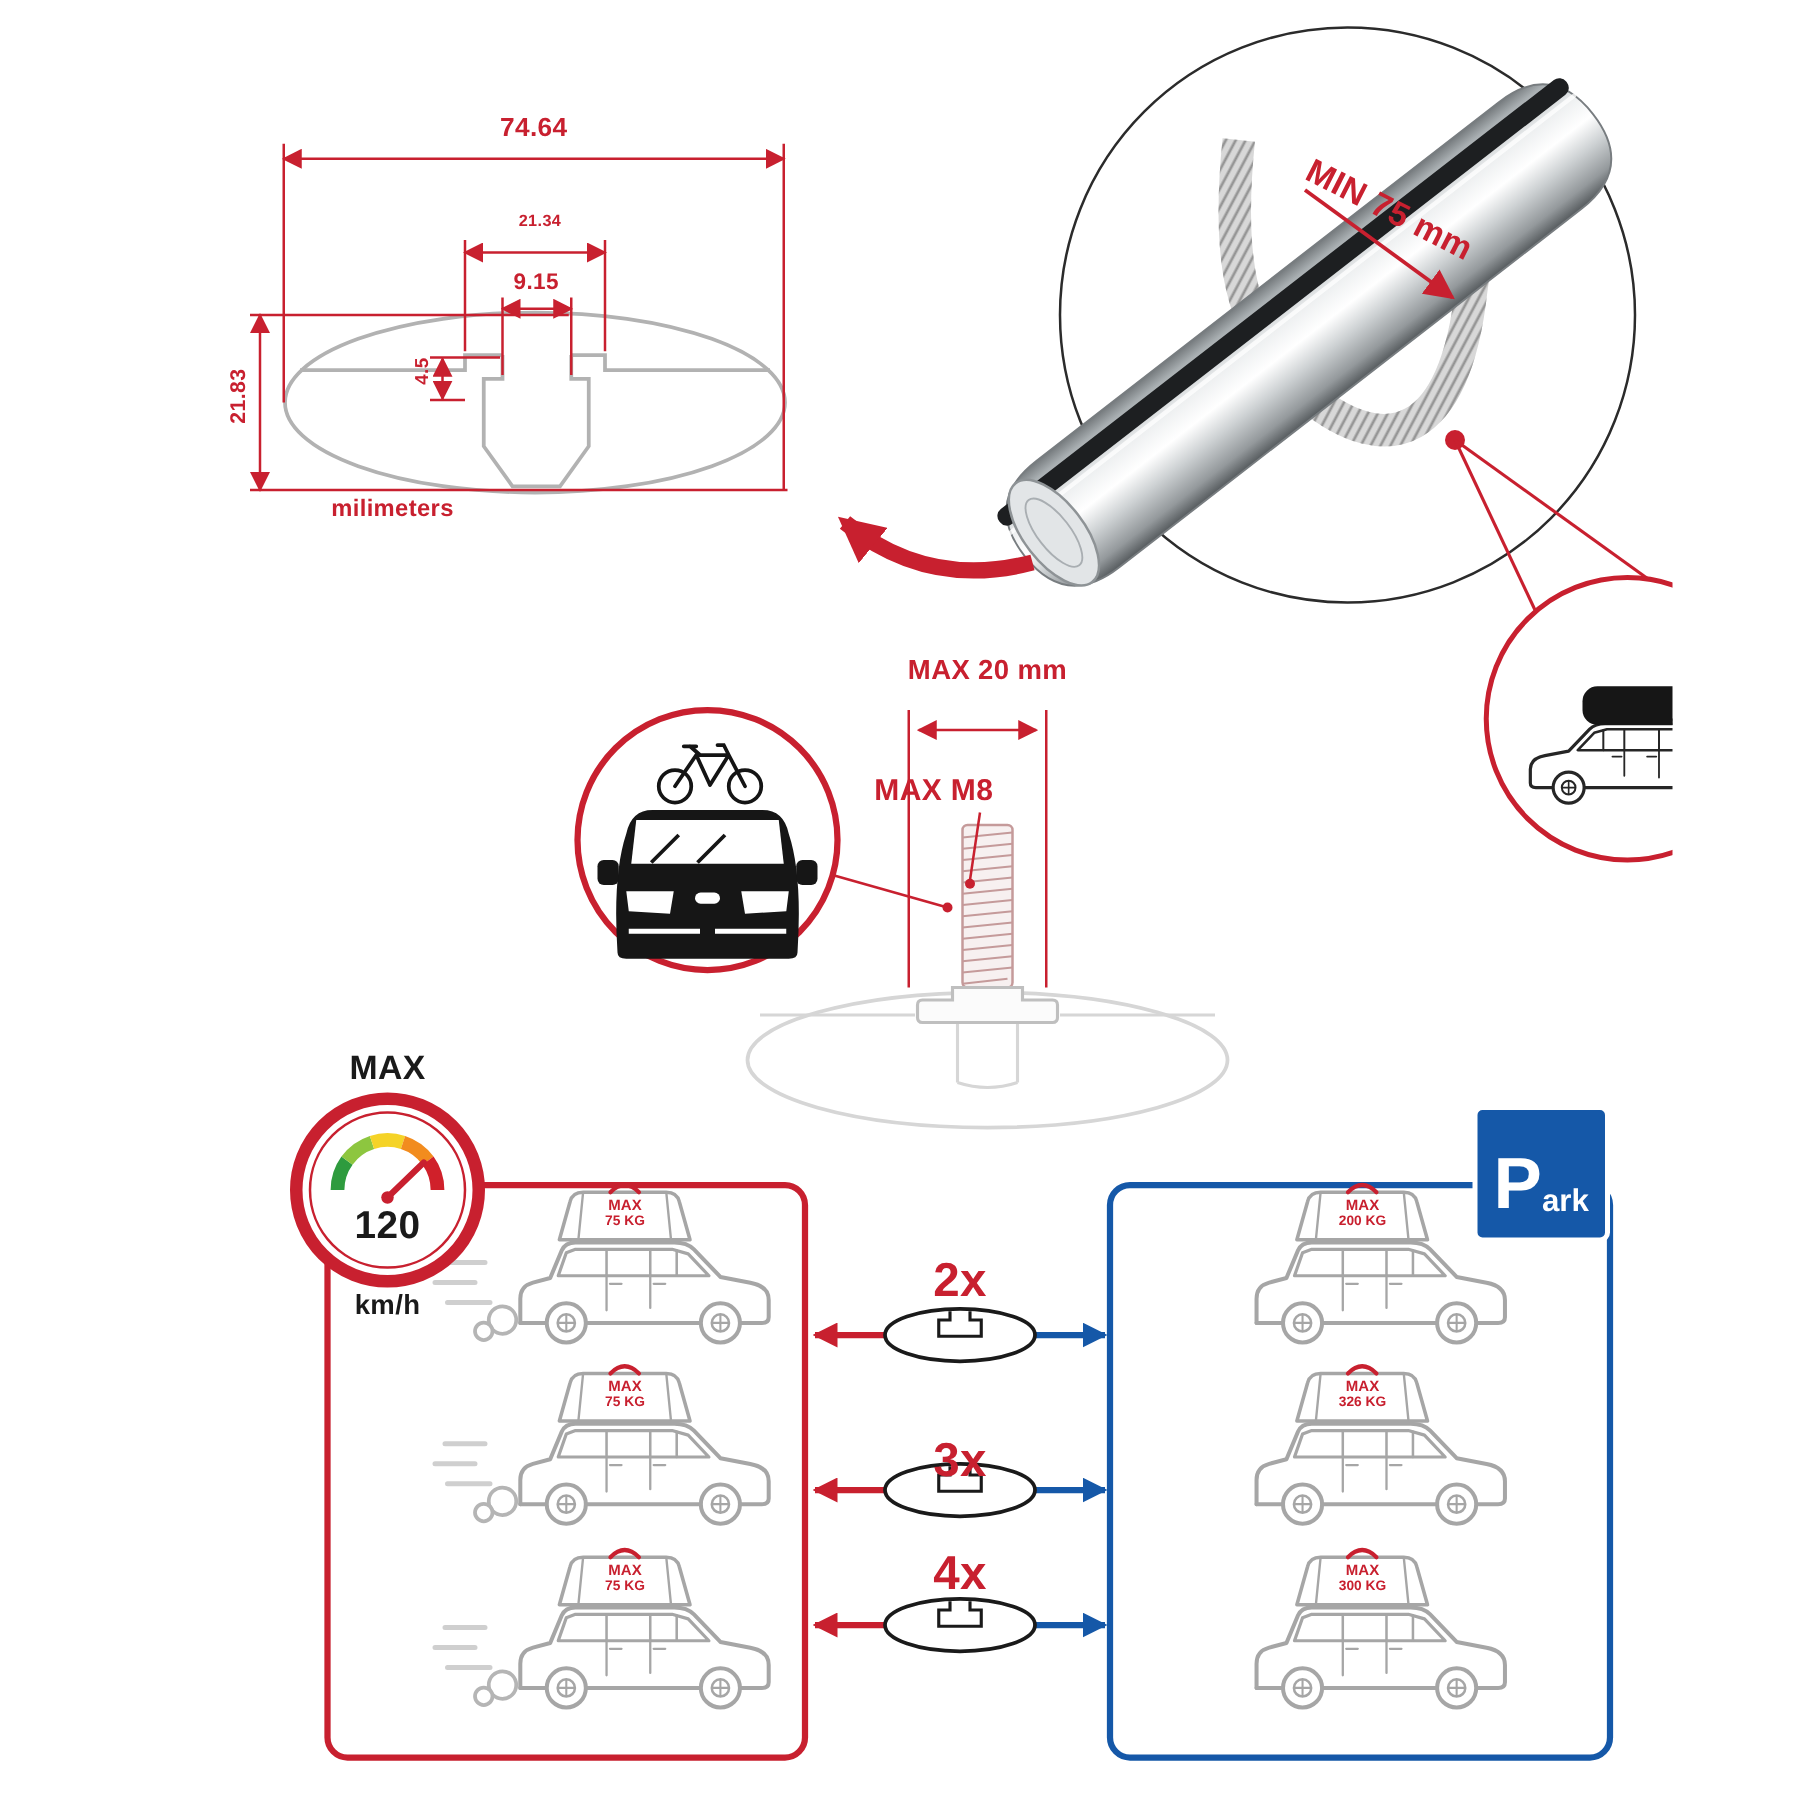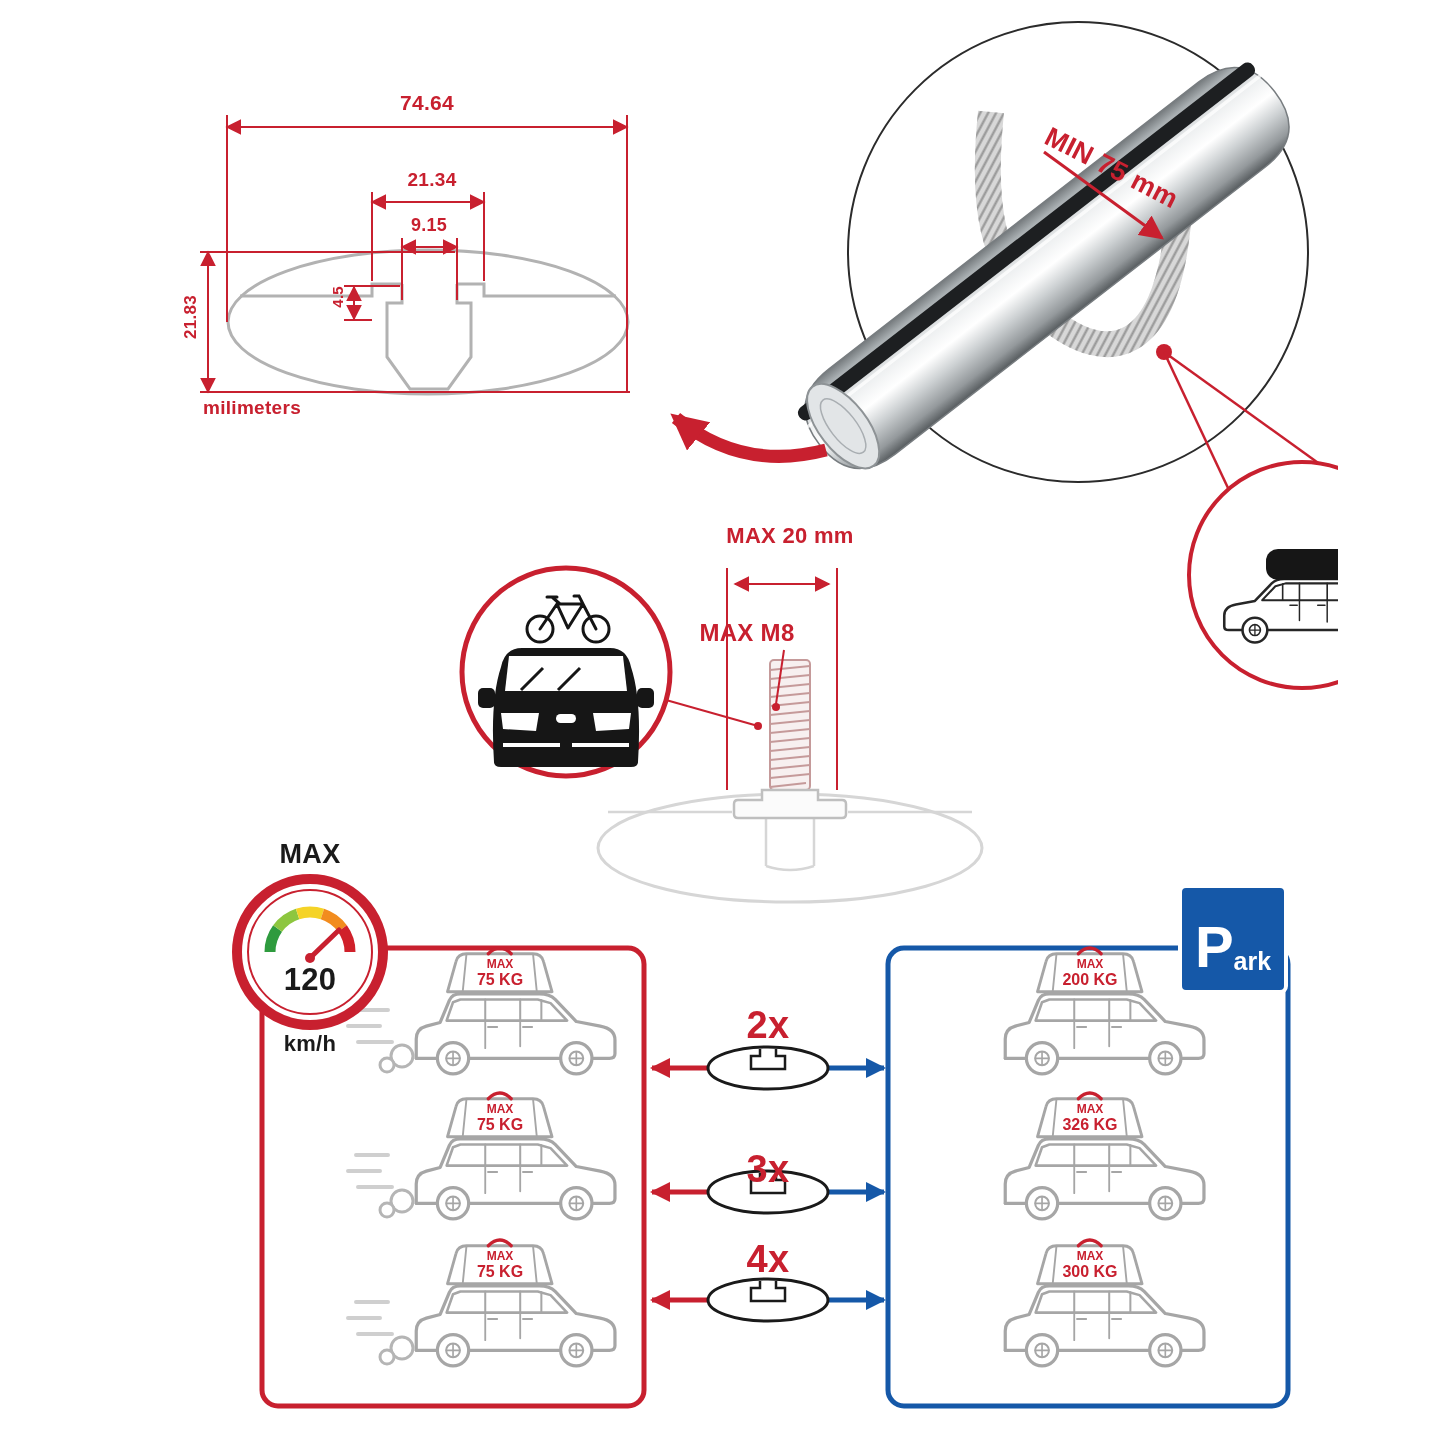--- a/index.html
+++ b/index.html
@@ -2,26 +2,26 @@
 <html><head>
 <meta charset="utf-8">
 <style>
   *{margin:0;padding:0;box-sizing:border-box}
   html,body{background:#fff}
   body{width:1445px;height:1445px;font-family:"Liberation Sans",sans-serif}
   #stage{position:relative;width:1338px;height:1445px;background:#fff;overflow:hidden}
   svg.art{position:absolute;left:0;top:0}
   .txt{position:absolute;text-align:center;color:#c8202f;font-weight:bold;letter-spacing:.3px;line-height:1.05}
   .dark{color:#1a1a1a}
-  .left{text-align:left}
+  .left{text-align:right}
   .rot90{transform:rotate(-90deg)}
   .rotmin{transform:rotate(27deg);transform-origin:left center}
   .baglabel{position:absolute;width:120px;text-align:center;color:#c8202f;font-weight:bold}
   .baglabel .l1{display:block;font-size:12px;line-height:1.1}
-  .baglabel .l2{display:block;font-size:16px;line-height:1.15}
+  .baglabel .l2{display:block;font-size:11px;line-height:1.15}
   .park-sign{position:absolute;left:1180px;top:886px;width:106px;height:106px;display:flex;justify-content:center;align-items:flex-end;padding-bottom:16px;color:#fff;font-weight:bold}
   .park-p{font-size:58px;line-height:1}
   .park-ark{font-size:25px;line-height:1.15}
 </style>
 </head>
 <body>
 
 <div id="stage">
 
 <svg class="art" width="1445" height="1445" viewBox="0 0 1445 1445">
@@ -215,21 +215,21 @@
       <path d="M342.4,928.5 A40,40 0 0 1 350,952" stroke="#d0202a" stroke-width="11" fill="none"></path>
       <line x1="310" y1="958" x2="339" y2="930" stroke="#c8202f" stroke-width="5" stroke-linecap="round"></line>
       <circle cx="310" cy="958" r="5" fill="#c8202f"></circle>
     </g>
 
     <rect x="1180" y="886" width="106" height="106" rx="6" fill="#1558a8" stroke="#fff" stroke-width="4"></rect>
   </g>
 </svg>
 
 <div class="txt" style="left:357px;top:92px;width:140px;font-size:21px">74.64</div>
-<div class="txt" style="left:367px;top:170px;width:130px;font-size:19px">21.34</div>
+<div class="txt" style="left:367px;top:170px;width:130px;font-size:13px">21.34</div>
 <div class="txt" style="left:384px;top:216px;width:90px;font-size:18px">9.15</div>
 <div class="txt rot90" style="left:316px;top:289px;width:44px;font-size:15px">4.5</div>
 <div class="txt rot90" style="left:153px;top:308px;width:76px;font-size:17px">21.83</div>
 <div class="txt left" style="left:203px;top:398px;width:160px;font-size:19px">milimeters</div>
 
 <div class="txt rotmin" style="left:1018px;top:106px;width:210px;font-size:27px">MIN 75 mm</div>
 
 <div class="txt" style="left:685px;top:524px;width:210px;font-size:22px">MAX 20 mm</div>
 <div class="txt" style="left:672px;top:620px;width:150px;font-size:24px">MAX M8</div>
 

